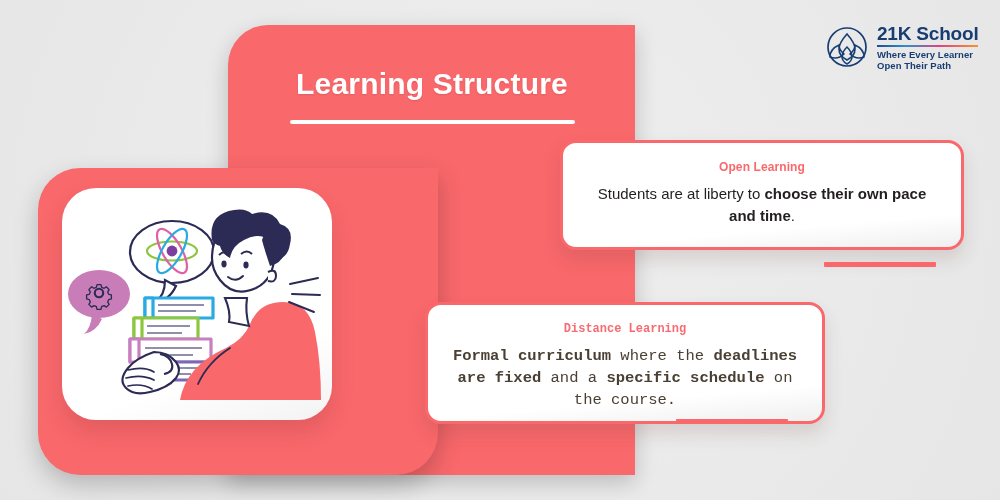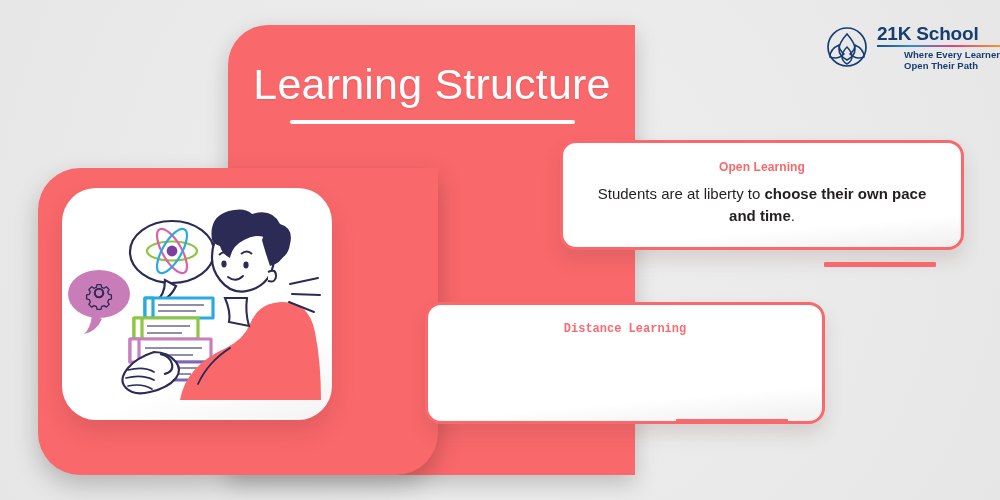--- a/index.html
+++ b/index.html
@@ -30,21 +30,21 @@
     border-radius:0 0 42px 0;
   }
   .coral-notch{
     position:absolute;left:228px;top:120px;width:70px;height:70px;
     background:#f9686b;
   }
 
   
   .title-wrap{position:absolute;left:236px;top:62px;width:392px;text-align:center;}
   .title{
-    font-size:43px;font-weight:normal;color:#ffffff;letter-spacing:.2px;
+    font-size:30px;font-weight:bold;color:#ffffff;letter-spacing:.2px;
     line-height:44px;white-space:nowrap;
     text-shadow:0 1px 2px rgba(0,0,0,.10);
   }
   .title-rule{
     width:285px;height:4px;background:#ffffff;margin:14px auto 0;border-radius:2px;
   }
 
   
   .illus-card{
     position:absolute;left:62px;top:188px;width:270px;height:232px;
@@ -80,21 +80,21 @@
   .bar-1{left:824px;top:262px;width:112px;}
   .bar-2{left:676px;top:419px;width:112px;}
 
   
   .logo{position:absolute;left:826px;top:24px;height:46px;display:flex;align-items:center;gap:9px;}
   .logo-mark{width:42px;height:42px;flex:0 0 42px;}
   .logo-text{display:flex;flex-direction:column;justify-content:center;}
   .logo-name{font-size:19px;font-weight:bold;color:#173e73;line-height:21px;letter-spacing:-.2px;}
   .logo-underline{height:2.5px;width:100%;margin:1px 0 2px;
     background:linear-gradient(90deg,#1c4f8f 0%,#2b8fd1 28%,#e0427f 62%,#f59331 100%);}
-  .logo-tag{font-size:9.5px;font-weight:bold;color:#173e73;line-height:11px;letter-spacing:.05px;margin-left:27px;}
+  .logo-tag{font-size:9.5px;font-weight:bold;color:#173e73;line-height:11px;letter-spacing:.05px;}
 </style>
 </head>
 <body>
 
 <div id="stage">
 
   <div class="coral-main"></div>
   <div class="coral-main-bottom"></div>
   <div class="coral-notch"></div>
   <div class="coral-lower"></div>
@@ -202,20 +202,23 @@
   <div class="card card-1">
     <div class="card-title">Open Learning</div>
     <div class="card-body">
       <span>Students are at liberty to </span><b>choose their own pace and time</b><span>.</span>
     </div>
   </div>
   <div class="accent-bar bar-1"></div>
 
   <div class="card card-2">
     <div class="card-title">Distance Learning</div>
+    <div class="card-body">
+      <b>Formal curriculum</b><span> where the </span><b>deadlines are fixed</b><span> and a </span><b>specific schedule</b><span> on the course.</span>
+    </div>
   </div>
   <div class="accent-bar bar-2"></div>
 
   <div class="logo">
     <svg class="logo-mark" viewBox="0 0 42 42">
       <circle cx="21" cy="21" r="19" fill="none" stroke="#173e73" stroke-width="1.7"></circle>
       <path d="M21 8 q8 9 8 15 q0 7 -8 11 q-8 -4 -8 -11 q0 -6 8 -15 z" fill="none" stroke="#173e73" stroke-width="1.6"></path>
       <path d="M13 19 q-9 4 -9 12 q8 3 14 -3 q-5 -4 -5 -9 z" fill="none" stroke="#173e73" stroke-width="1.5"></path>
       <path d="M29 19 q9 4 9 12 q-8 3 -14 -3 q5 -4 5 -9 z" fill="none" stroke="#173e73" stroke-width="1.5"></path>
       <path d="M21 21 q5 5 5 10 q0 4 -5 7 q-5 -3 -5 -7 q0 -5 5 -10 z" fill="none" stroke="#173e73" stroke-width="1.5"></path>

